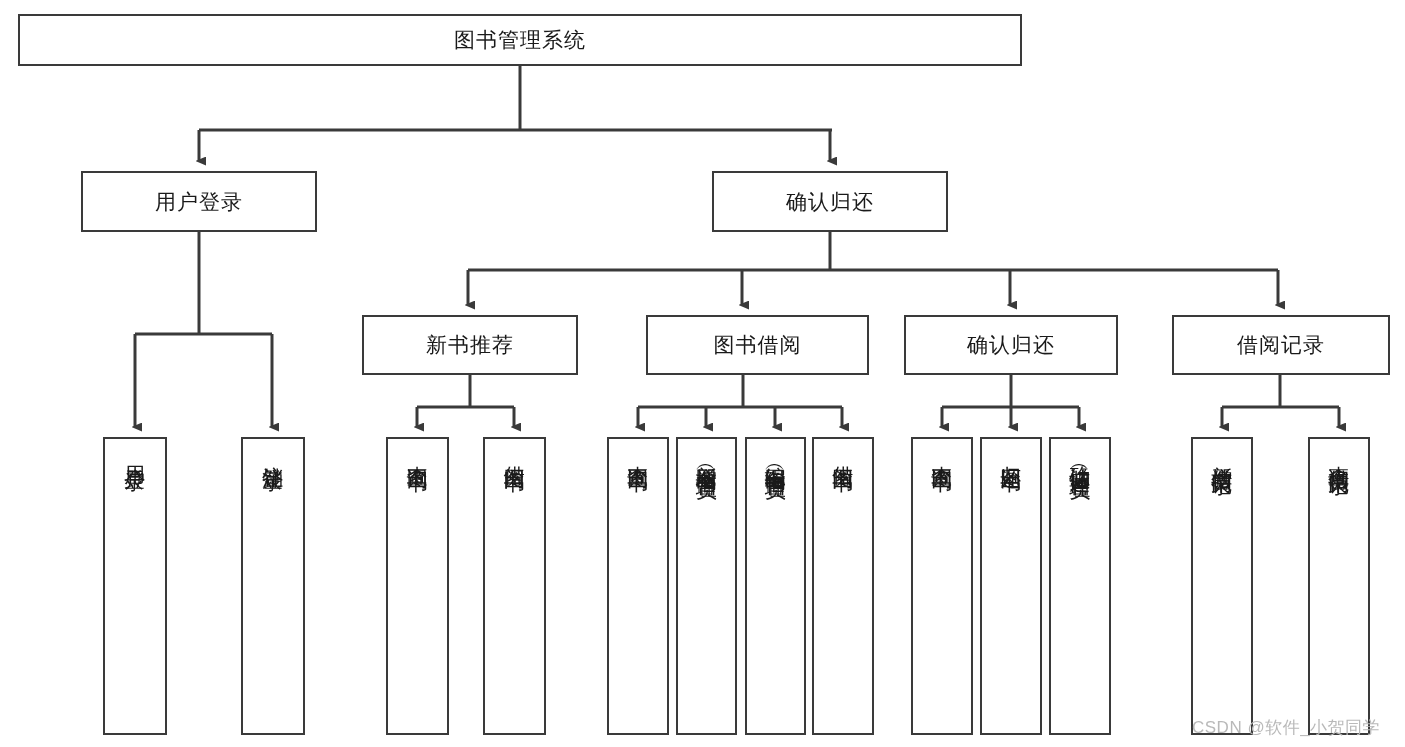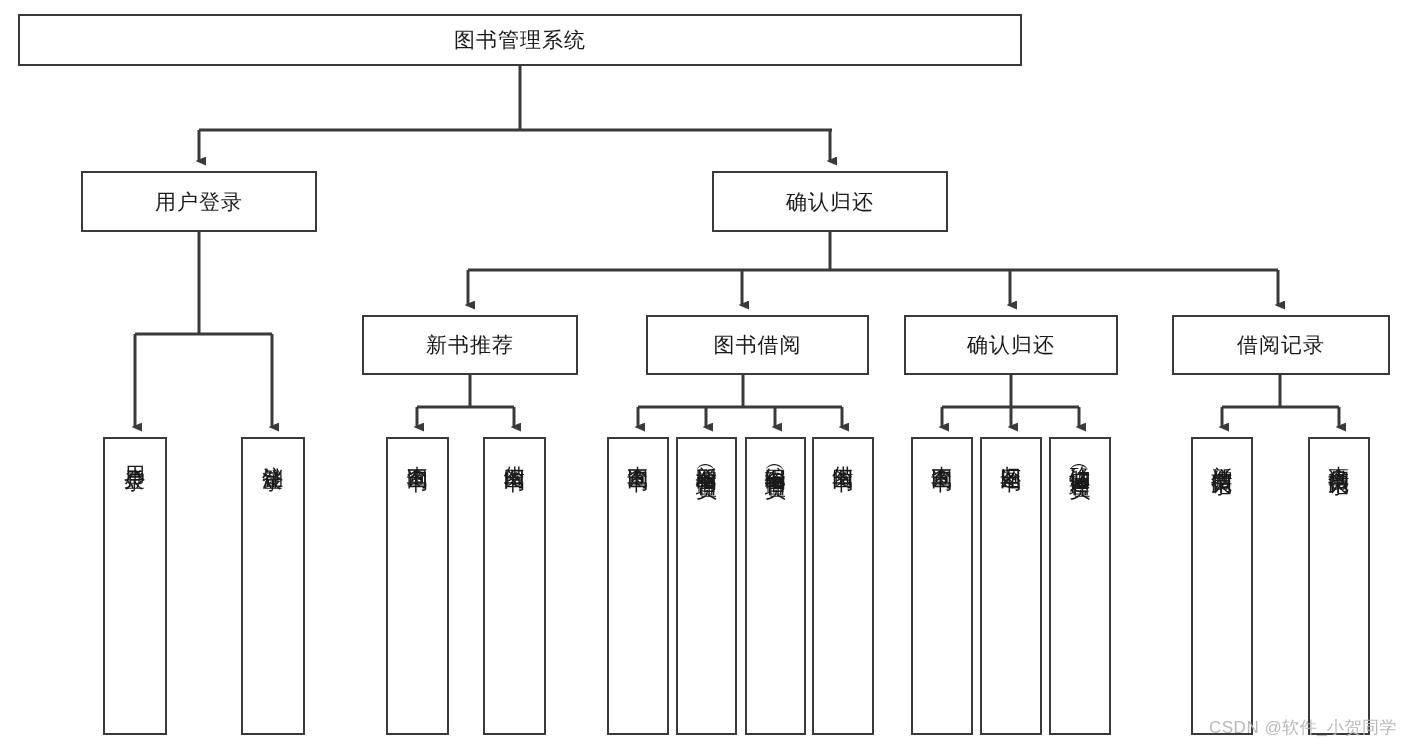--- a/index.html
+++ b/index.html
@@ -56,21 +56,20 @@
   }
   .root {
     font-size: 22px;
   }
   .watermark {
     position: absolute;
     font-size: 17px;
     color: #b9b9b9;
     white-space: nowrap;
     letter-spacing: 0.5px;
-    padding-left: 17px;
   }
 </style>
 </head>
 <body>
 
 <div id="canvas">
 
   <svg id="edges" viewBox="0 0 1405 747">
     <defs>
       <marker id="arrow" markerWidth="10" markerHeight="10" refX="4.5" refY="7.2" orient="auto" markerUnits="userSpaceOnUse">

